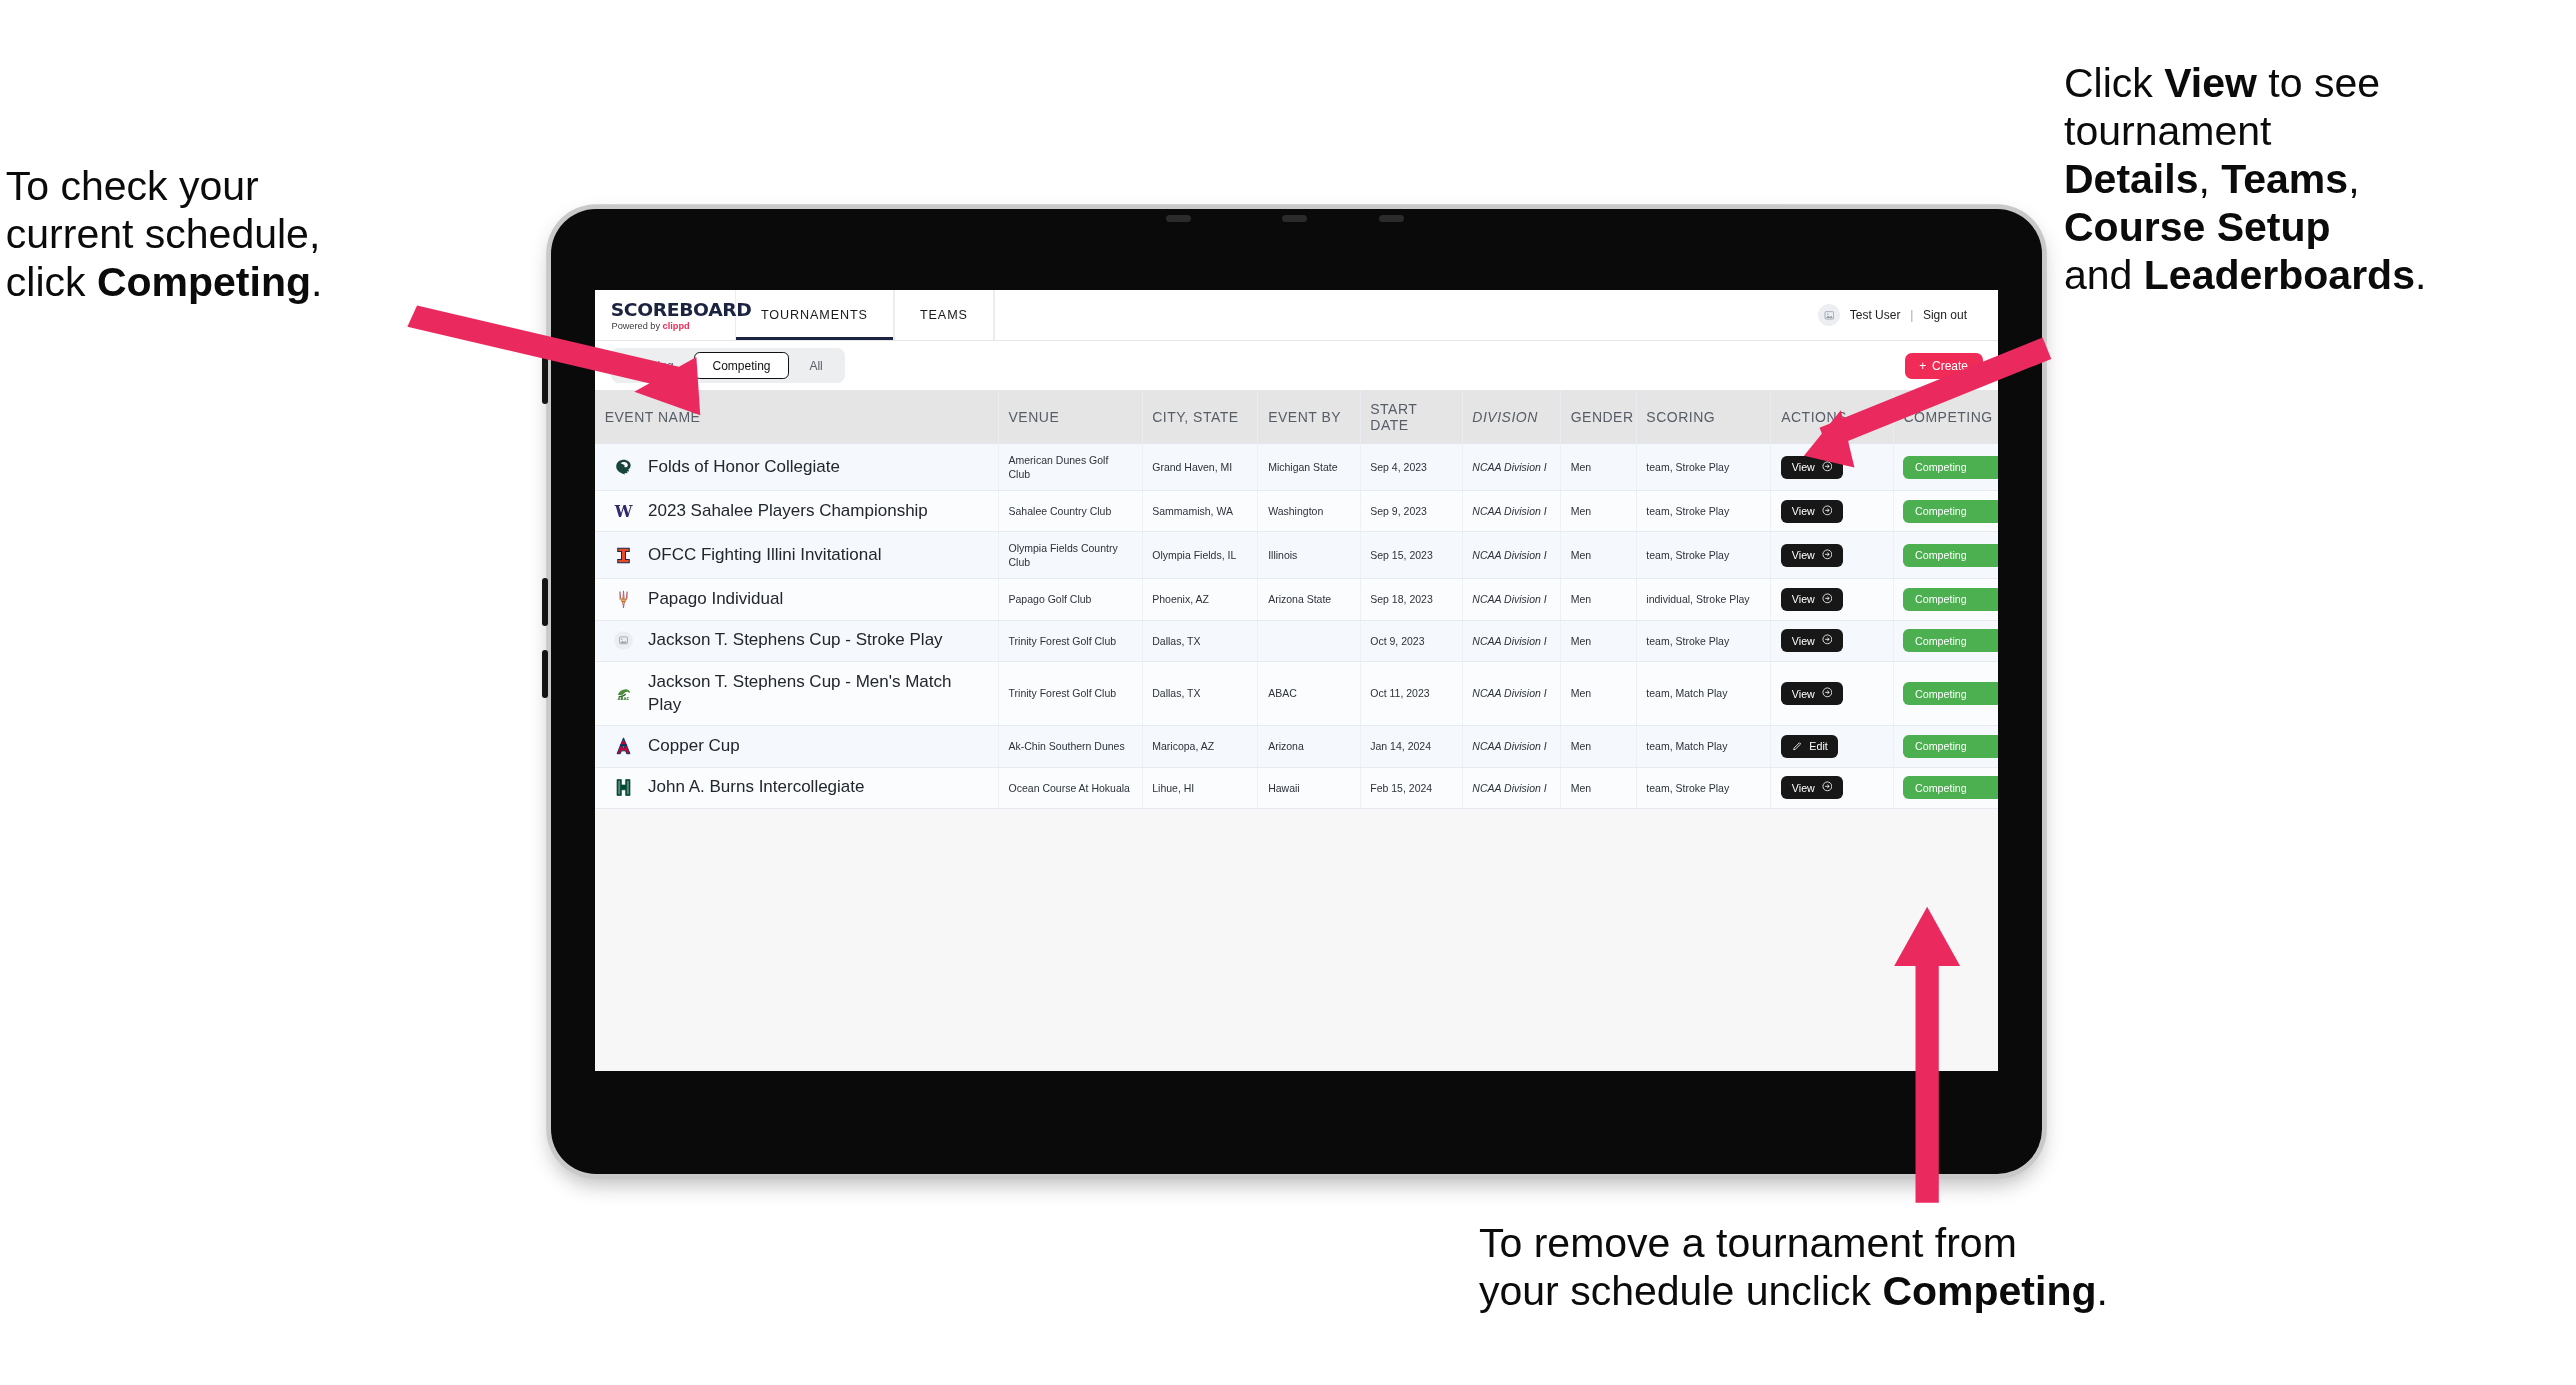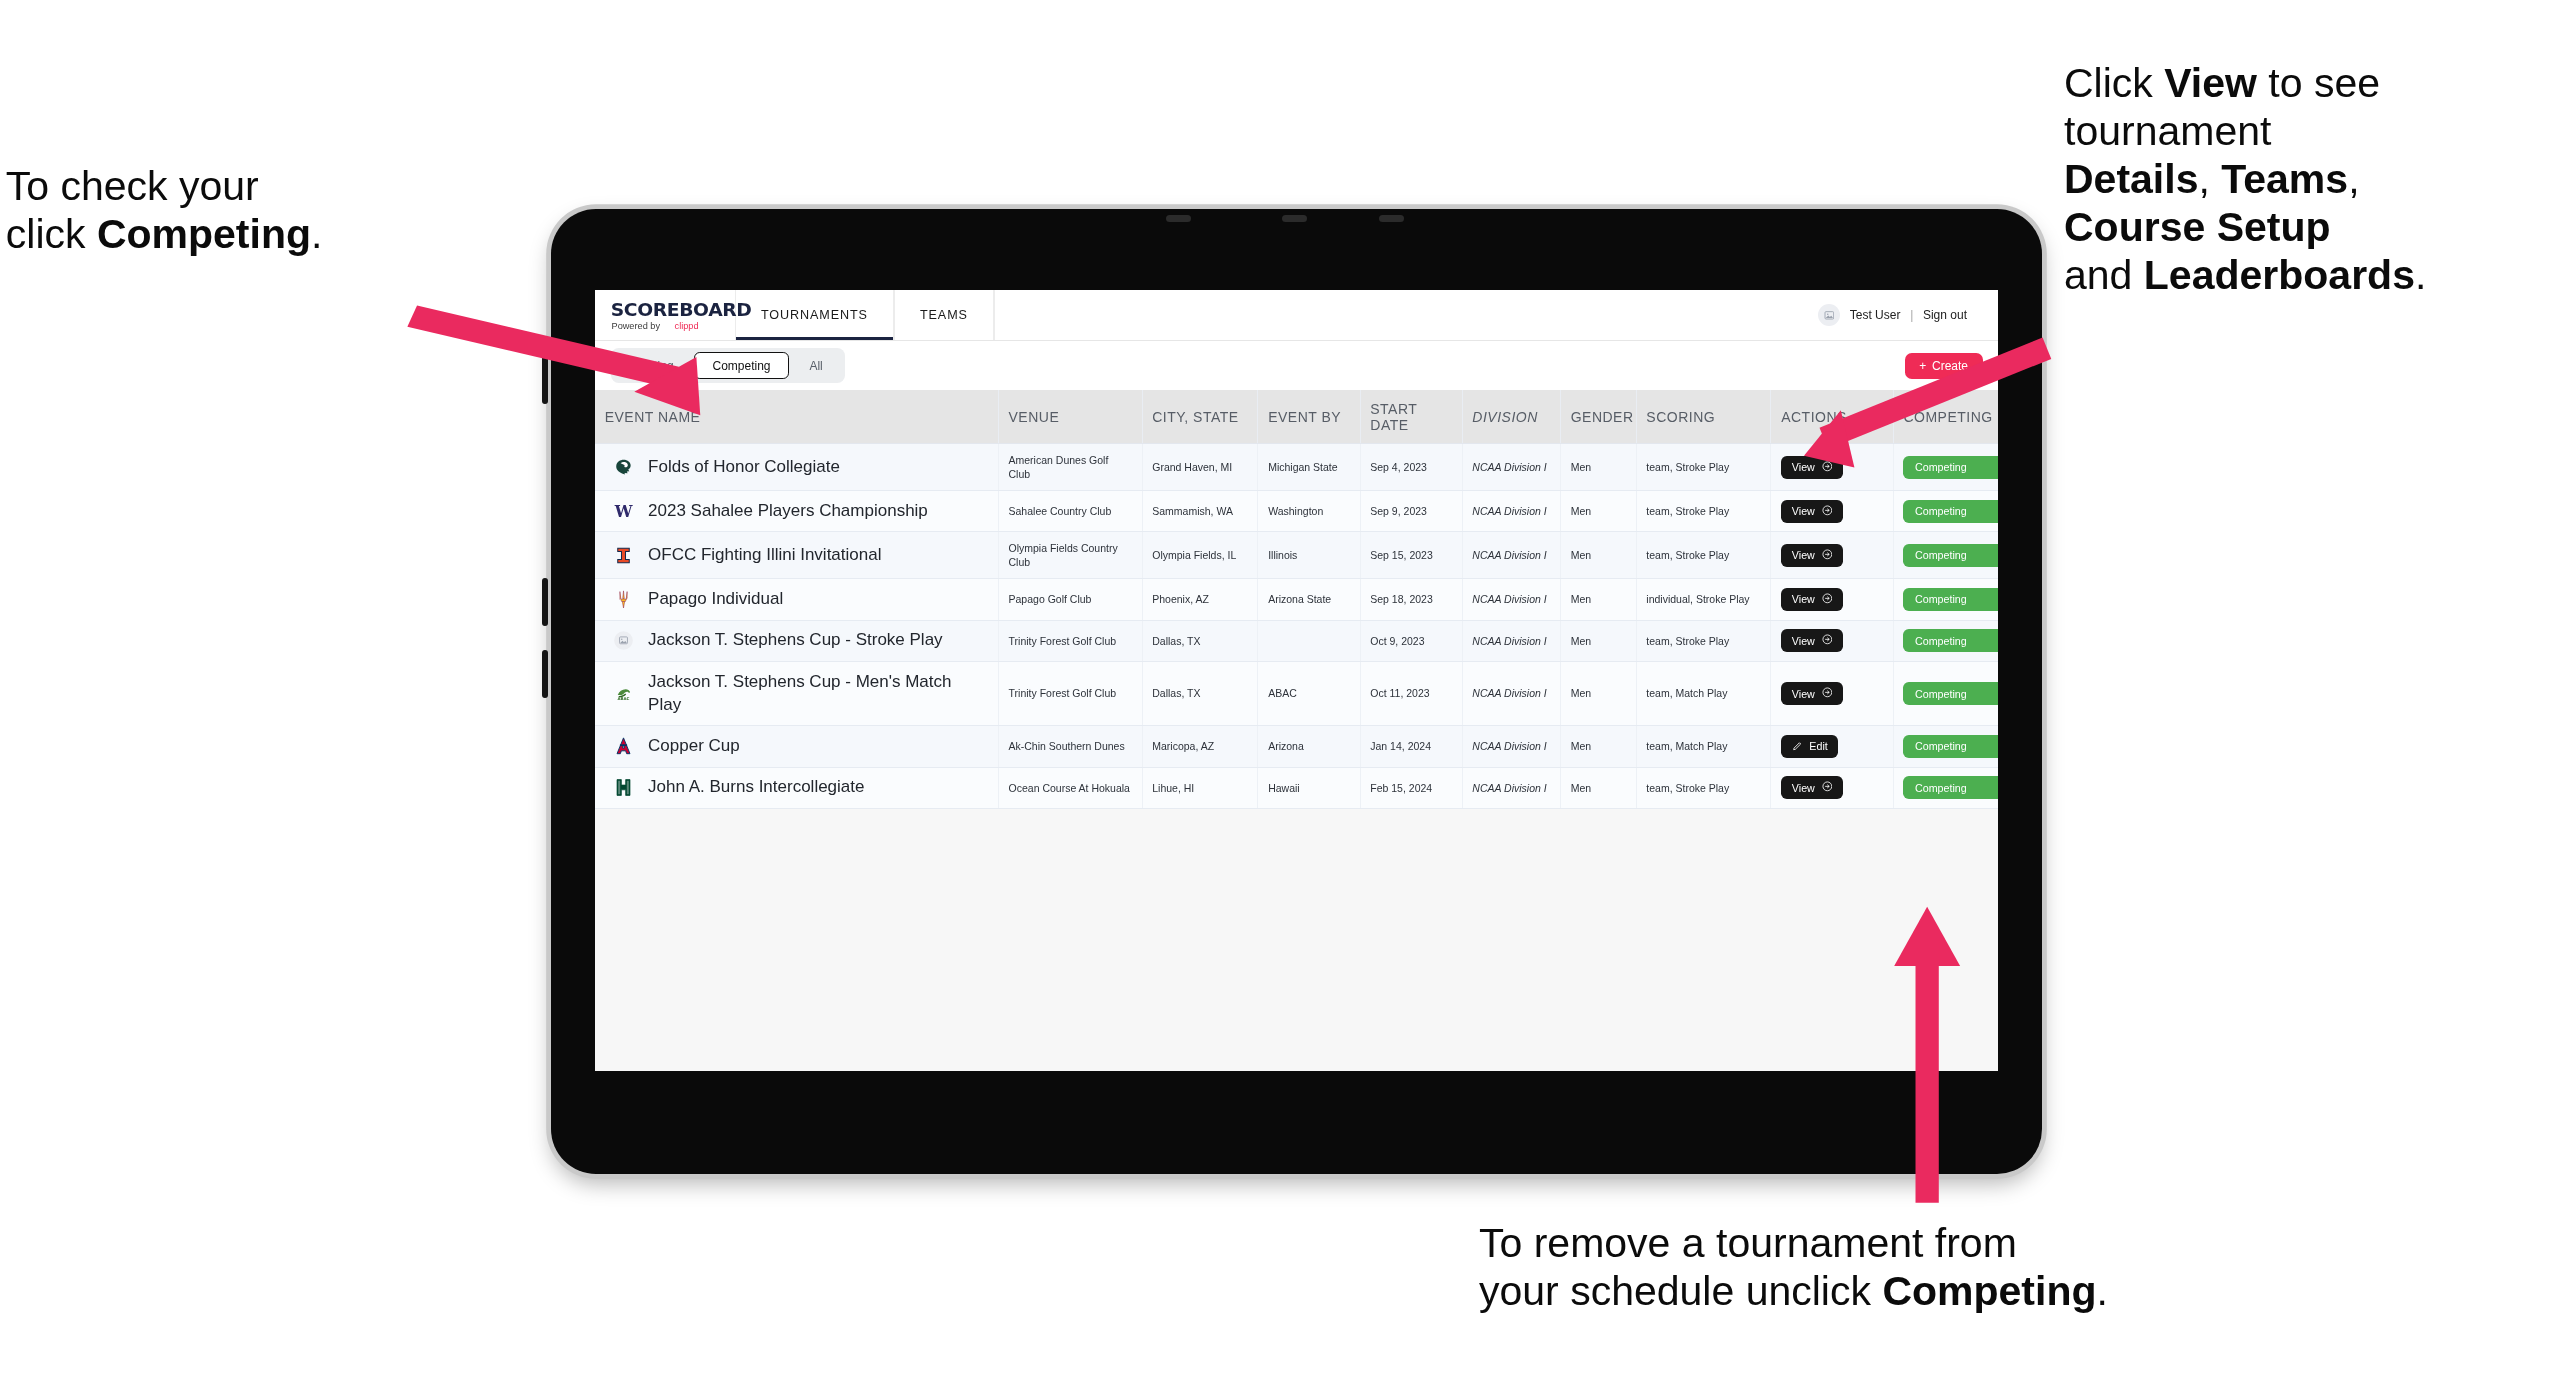--- a/index.html
+++ b/index.html
@@ -38,21 +38,21 @@
   }
 
   
   .appbar { height:51px; background:#fff; display:flex; align-items:stretch;
             border-bottom:1px solid #e6e6e6; }
   .brand { width:140px; padding-left:16.5px; display:flex; flex-direction:column;
            justify-content:center; }
   .brand-title { font-weight:800; font-size:18.4px; letter-spacing:-0.4px; color:#1b2340;
                  font-family:"DejaVu Sans", sans-serif; transform:scaleX(1.02); }
   .brand-sub { font-size:9.2px; color:#3b3b3b; margin-top:1.9px; }
-  .brand-sub .clippd { color:#ef2b56; font-weight:400;margin-left:12px; }
+  .brand-sub .clippd { color:#ef2b56; font-weight:700; }
   .navtabs { display:flex; align-items:stretch; }
   .navtab { display:flex; align-items:center; padding:0 25px; font-size:12.6px;
             letter-spacing:0.9px; color:#1a1a1a; border-left:1px solid #ececec;
             border-right:1px solid #ececec; cursor:pointer; }
   .navtab.active { box-shadow: inset 0 -2.9px 0 #1b2340; }
   .appbar-spacer { flex:1; border-left:1px solid #ececec; }
   .userbox { display:flex; align-items:center; gap:9.7px; padding-right:31px; font-size:12px; color:#222; }
   .avatar { width:22px; height:22px; border-radius:50%; background:#eceef2;
             display:flex; align-items:center; justify-content:center; color:#9aa1ad; font-size:9.7px; }
   .userbox .sep { color:#aaa; }
@@ -110,20 +110,21 @@
               align-items:center; justify-content:space-between; padding:0 11.6px;
               cursor:pointer; font-family:"Liberation Sans", sans-serif; }
 </style>
 </head>
 <body>
 
 <div class="page">
 
   <div class="anno" id="anno-left">
     <div>To check your</div>
+    <div>current schedule,</div>
     <div><span>click </span><b>Competing</b><span>.</span></div>
   </div>
 
   <div class="anno" id="anno-right">
     <div><span>Click </span><b>View</b><span> to see</span></div>
     <div>tournament</div>
     <div><b>Details</b><span>, </span><b>Teams</b><span>,</span></div>
     <div><b>Course Setup</b></div>
     <div><span>and </span><b>Leaderboards</b><span>.</span></div>
   </div>

